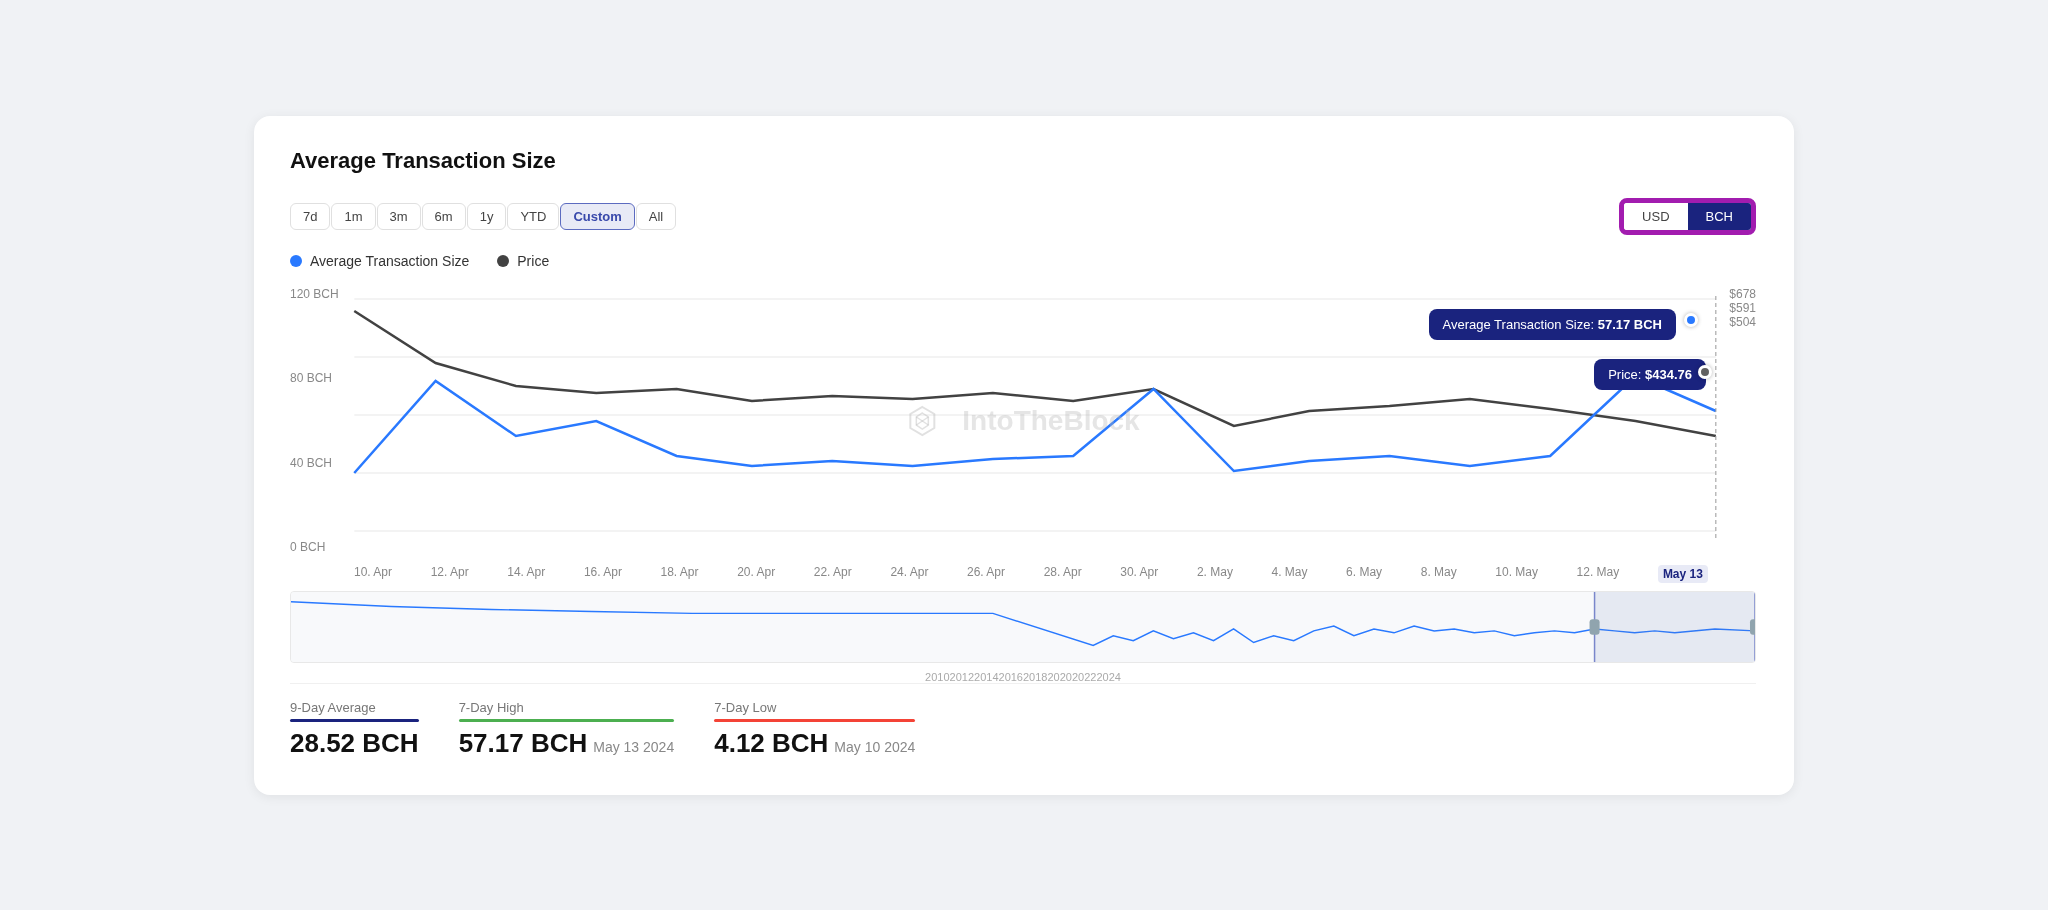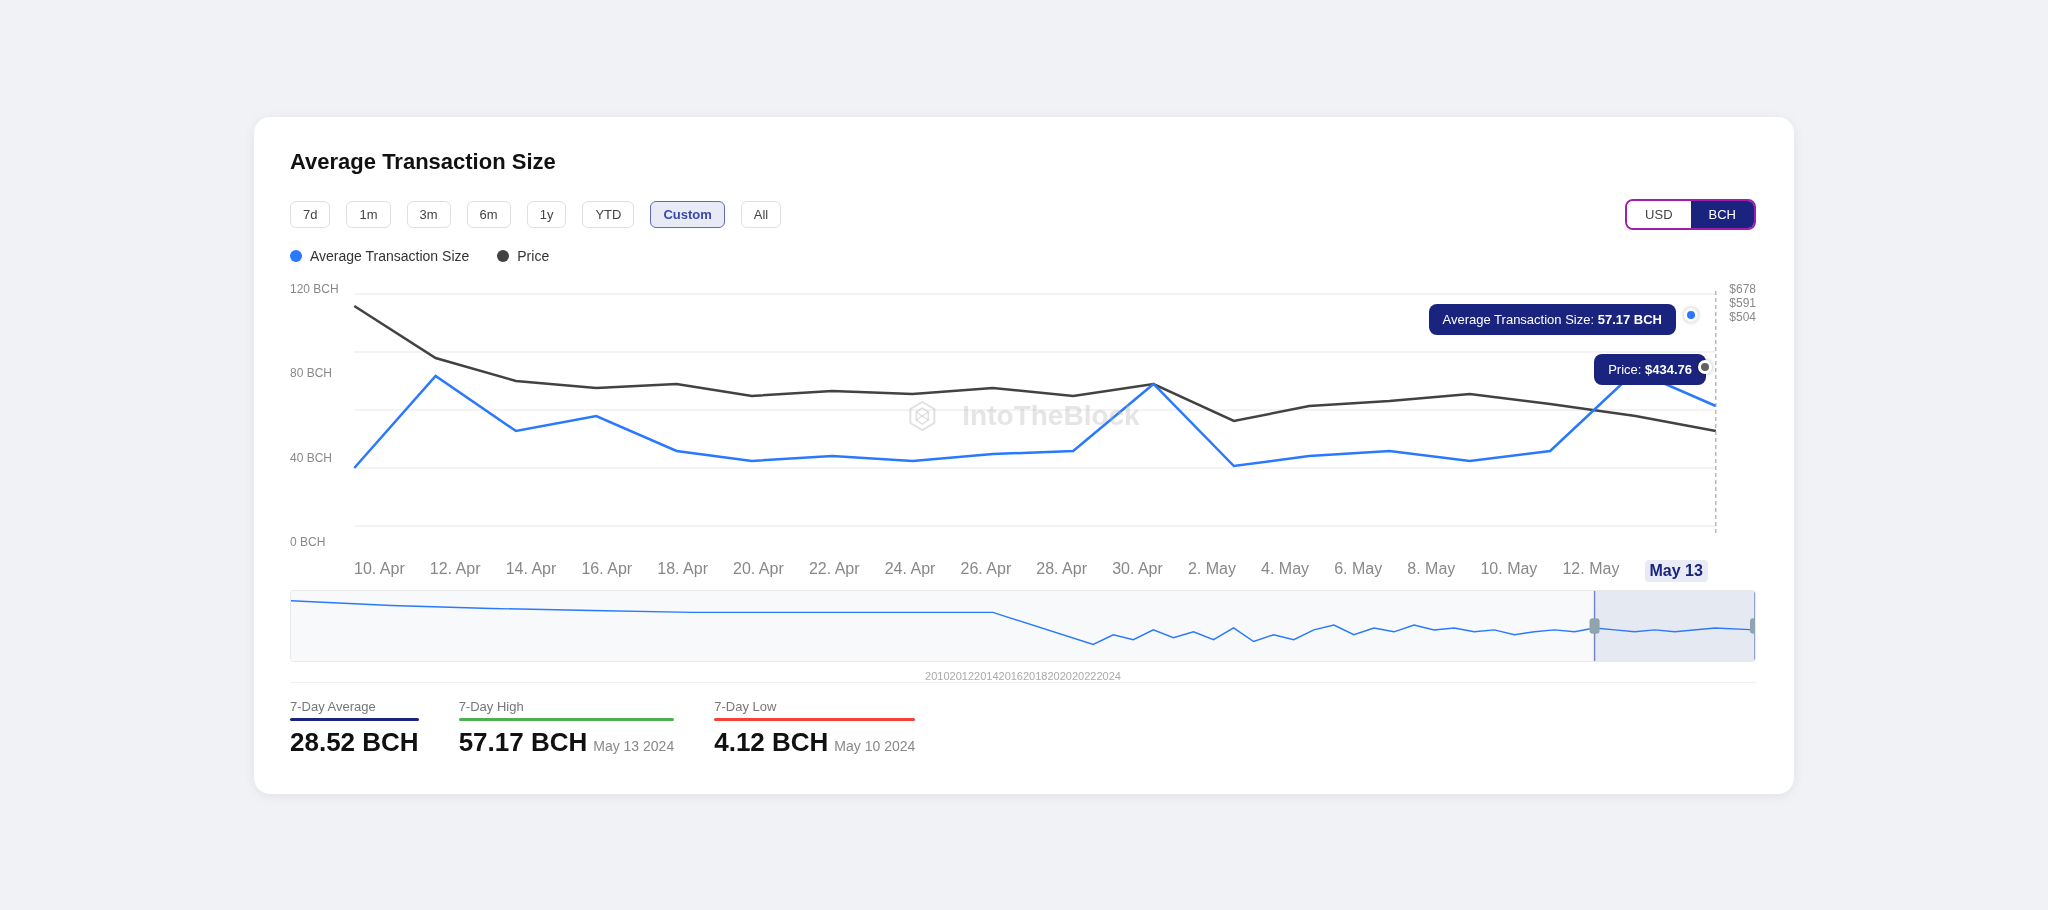--- a/index.html
+++ b/index.html
@@ -27,40 +27,40 @@
       margin-bottom: 24px;
     }
     .controls-row {
       display: flex;
       justify-content: space-between;
       align-items: center;
       margin-bottom: 18px;
     }
     .time-filters {
       display: flex;
-      gap: 16px;
+      gap: 1px;
     }
     .time-btn {
       padding: 5px 12px;
       border-radius: 6px;
       border: 1px solid #e0e0e0;
       background: #fff;
       font-size: 13px;
       color: #444;
       cursor: pointer;
     }
     .time-btn.active {
       background: #e8eaf6;
       border-color: #5c6bc0;
       color: #3949ab;
       font-weight: 600;
     }
     .currency-toggle {
       display: flex;
-      border: 2px solid #a21caf;
+      border: 5px solid #a21caf;
       border-radius: 8px;
       overflow: hidden;
     }
     .currency-btn {
       padding: 6px 18px;
       font-size: 13px;
       font-weight: 500;
       cursor: pointer;
       border: none;
       background: #fff;
@@ -160,21 +160,21 @@
       border: 3px solid #fff;
       border-radius: 50%;
       top: 84px;
       right: 44px;
       box-shadow: 0 0 4px rgba(0,0,0,0.3);
     }
     .x-axis-labels {
       display: flex;
       justify-content: space-between;
       padding: 0 48px 0 64px;
-      font-size: 16px;
+      font-size: 12px;
       color: #888;
       margin-bottom: 8px;
     }
     .y-axis-left {
       position: absolute;
       left: 0;
       top: 0;
       height: 100%;
       display: flex;
       flex-direction: column;
@@ -426,21 +426,21 @@
       <span>2016</span>
       <span>2018</span>
       <span>2020</span>
       <span>2022</span>
       <span>2024</span>
     </div>
   </div>
 
   <div class="stats-row">
     <div class="stat-block">
-      <span class="stat-label">7-Day Average</span>
+      <span class="stat-label">9-Day Average</span>
       <div class="stat-underline" style="background:#1a237e;"></div>
       <span class="stat-value">28.52 BCH</span>
     </div>
     <div class="stat-block">
       <span class="stat-label">7-Day High</span>
       <div class="stat-underline" style="background:#4caf50;"></div>
       <span class="stat-value">57.17 BCH<span>May 13 2024</span></span>
     </div>
     <div class="stat-block">
       <span class="stat-label">7-Day Low</span>

